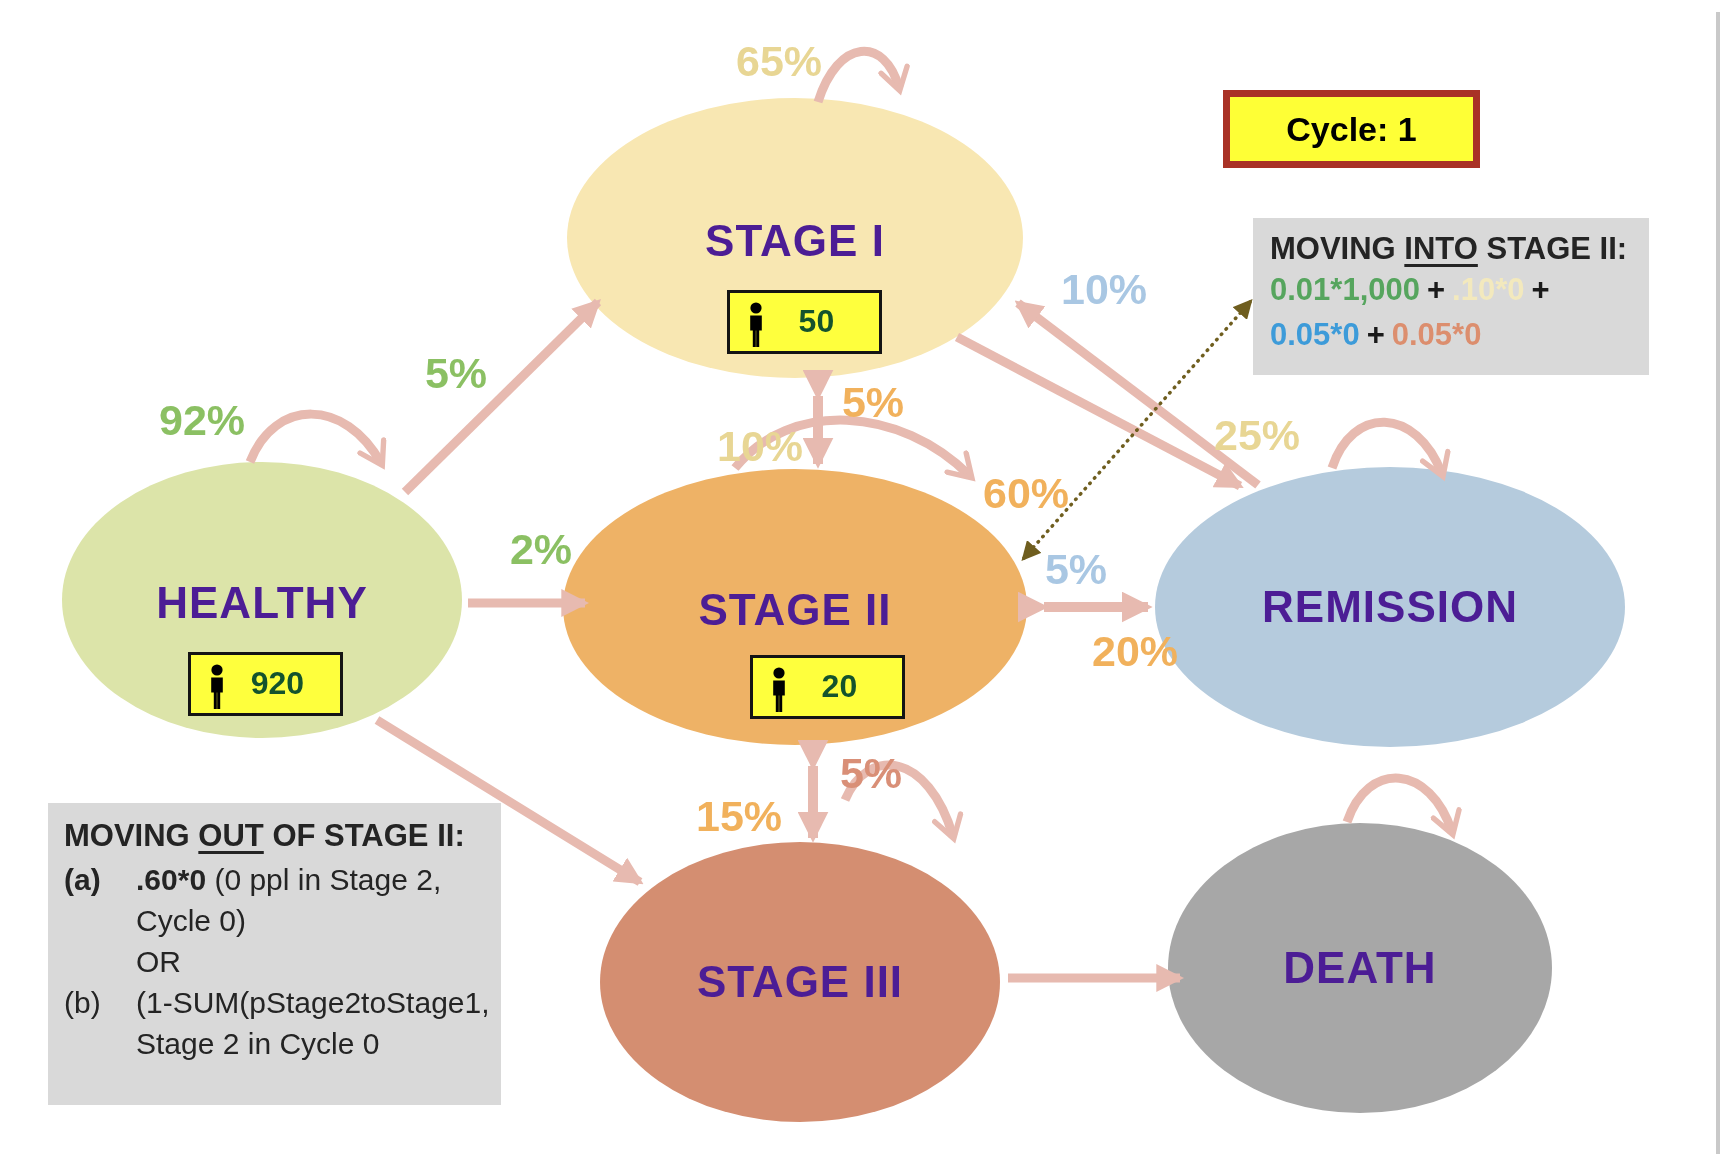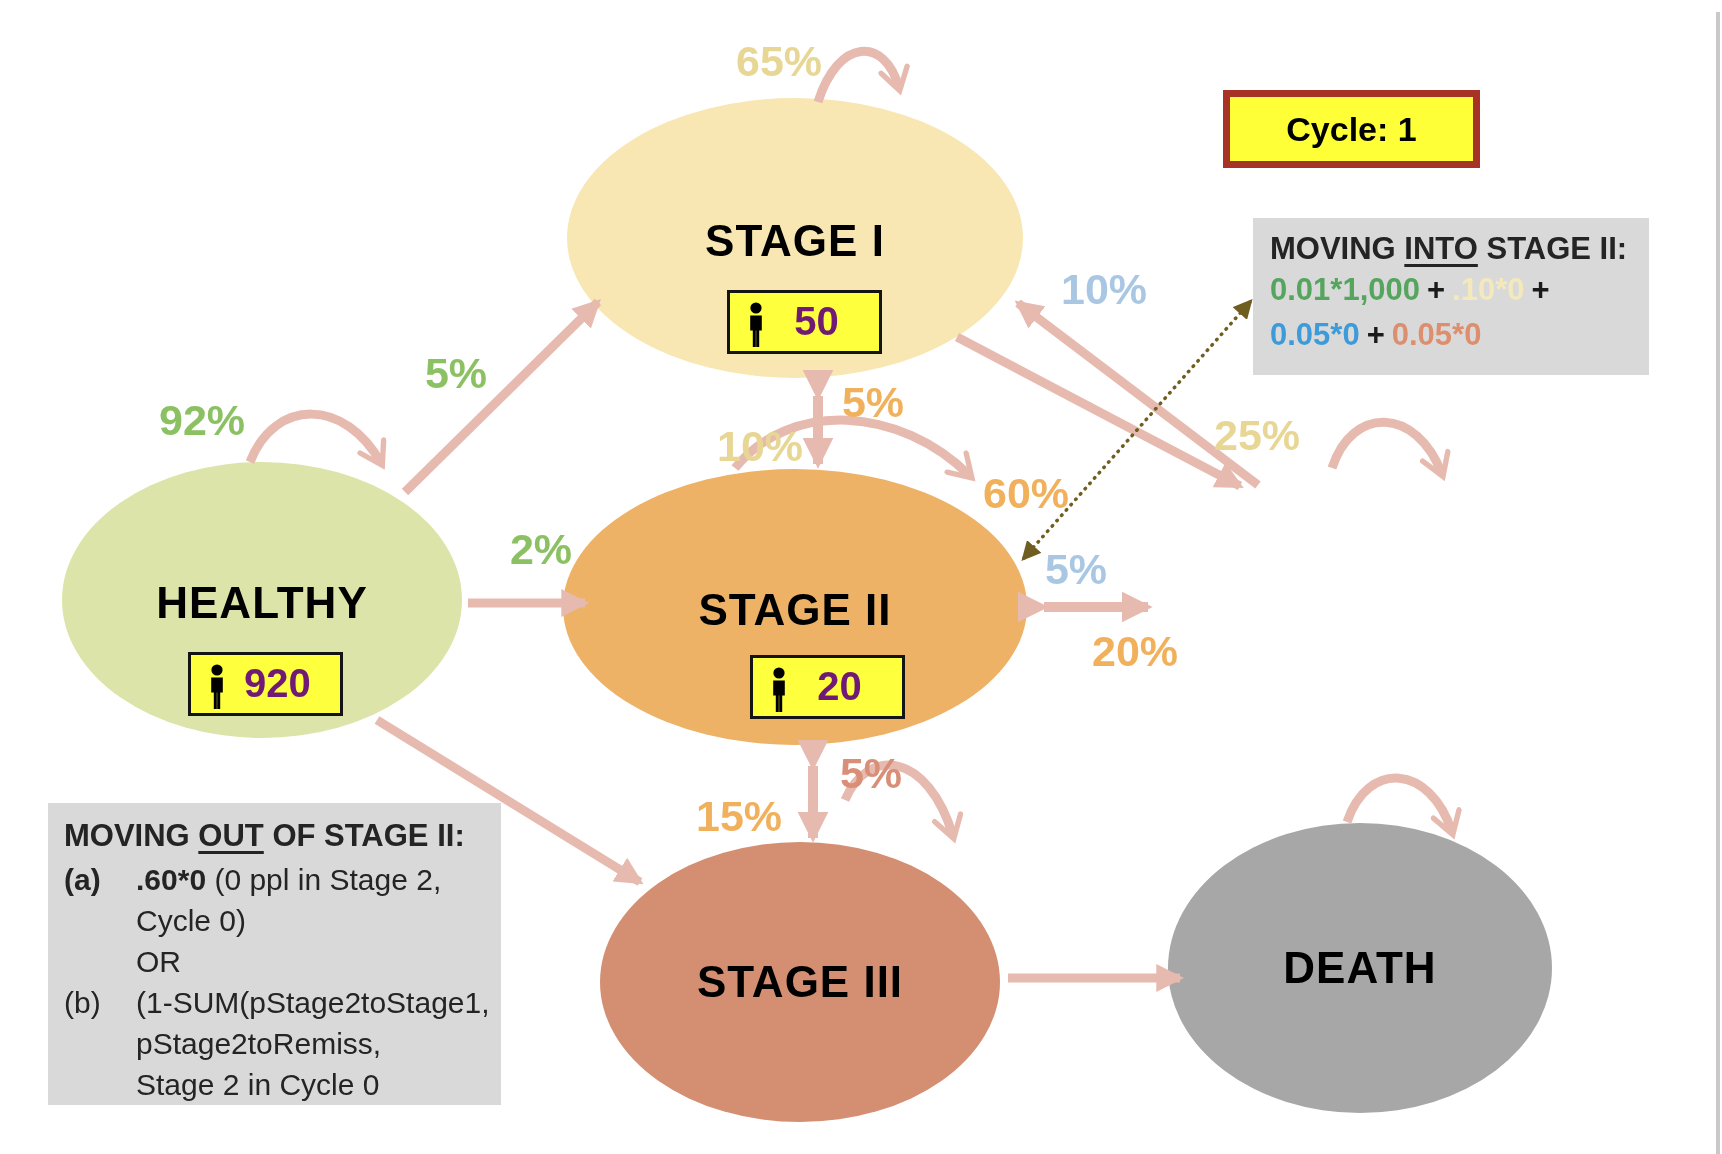--- a/index.html
+++ b/index.html
@@ -3,29 +3,29 @@
 <meta charset="utf-8">
 <style>
   html,body{margin:0;padding:0;background:#ffffff;}
   body{width:1722px;height:1154px;position:relative;overflow:hidden;
        font-family:"Liberation Sans", sans-serif;}
   .stage{position:absolute;inset:0;width:1722px;height:1154px;}
 
   
   .node{position:absolute;border-radius:50%;z-index:1;}
   .node-label{position:absolute;left:0;right:0;top:50%;transform:translateY(-50%);
-      text-align:center;font-weight:bold;font-size:44px;color:#000000;letter-spacing:1px;}
+      text-align:center;font-weight:bold;font-size:44px;color:#4c1d95;letter-spacing:1px;}
   .node.has-box .node-label{top:51%;}
 
   
   .count-box{position:absolute;width:155px;height:64px;background:#feff3d;
       border:3px solid #141414;box-sizing:border-box;z-index:2;}
   .count-box .person{position:absolute;left:13px;top:9px;}
   .count-box .count{position:absolute;left:58%;top:50%;transform:translate(-50%,-52%);
-      font-weight:bold;font-size:40px;color:#701a75;}
+      font-weight:bold;font-size:32px;color:#14532d;}
 
   
   svg.arrows{position:absolute;left:0;top:0;z-index:3;pointer-events:none;}
 
   
   .pct{position:absolute;transform:translate(-50%,-50%);font-weight:bold;
       font-size:43px;z-index:4;white-space:nowrap;}
   .c-green{color:#8bc063;} .c-cream{color:#e8d694;} .c-orange{color:#f1b15c;}
   .c-blue{color:#a9c7e3;} .c-salmon{color:#d98f77;}
 
@@ -64,20 +64,23 @@
   </div>
 
   <div class="node has-box" style="left:567px;top:98px;width:456px;height:280px;background:#f8e7b2;">
     <div class="node-label">STAGE I</div>
   </div>
 
   <div class="node has-box" style="left:563px;top:469px;width:464px;height:276px;background:#eeb266;">
     <div class="node-label">STAGE II</div>
   </div>
 
+  <div class="node" style="left:1155px;top:467px;width:470px;height:280px;background:#b5cbdd;">
+    <div class="node-label">REMISSION</div>
+  </div>
 
   <div class="node" style="left:600px;top:842px;width:400px;height:280px;background:#d48e71;">
     <div class="node-label">STAGE III</div>
   </div>
 
   <div class="node" style="left:1168px;top:823px;width:384px;height:290px;background:#a7a7a7;">
     <div class="node-label">DEATH</div>
   </div>
 
   <div class="count-box" style="left:188px;top:652px;">
@@ -178,22 +181,18 @@
     <div class="out-row">
       <span class="out-marker"></span>
       <span>OR</span>
     </div>
     <div class="out-row">
       <span class="out-marker">(b)</span>
       <span>(1-SUM(pStage2toStage1,</span>
     </div>
     <div class="out-row">
       <span class="out-marker"></span>
-      <span>pStage2toRemiss,</span>
-    </div>
-    <div class="out-row">
-      <span class="out-marker"></span>
       <span>Stage 2 in Cycle 0</span>
     </div>
   </div>
 
   <div class="edge-line"></div>
 </div>
 
 </body></html>

